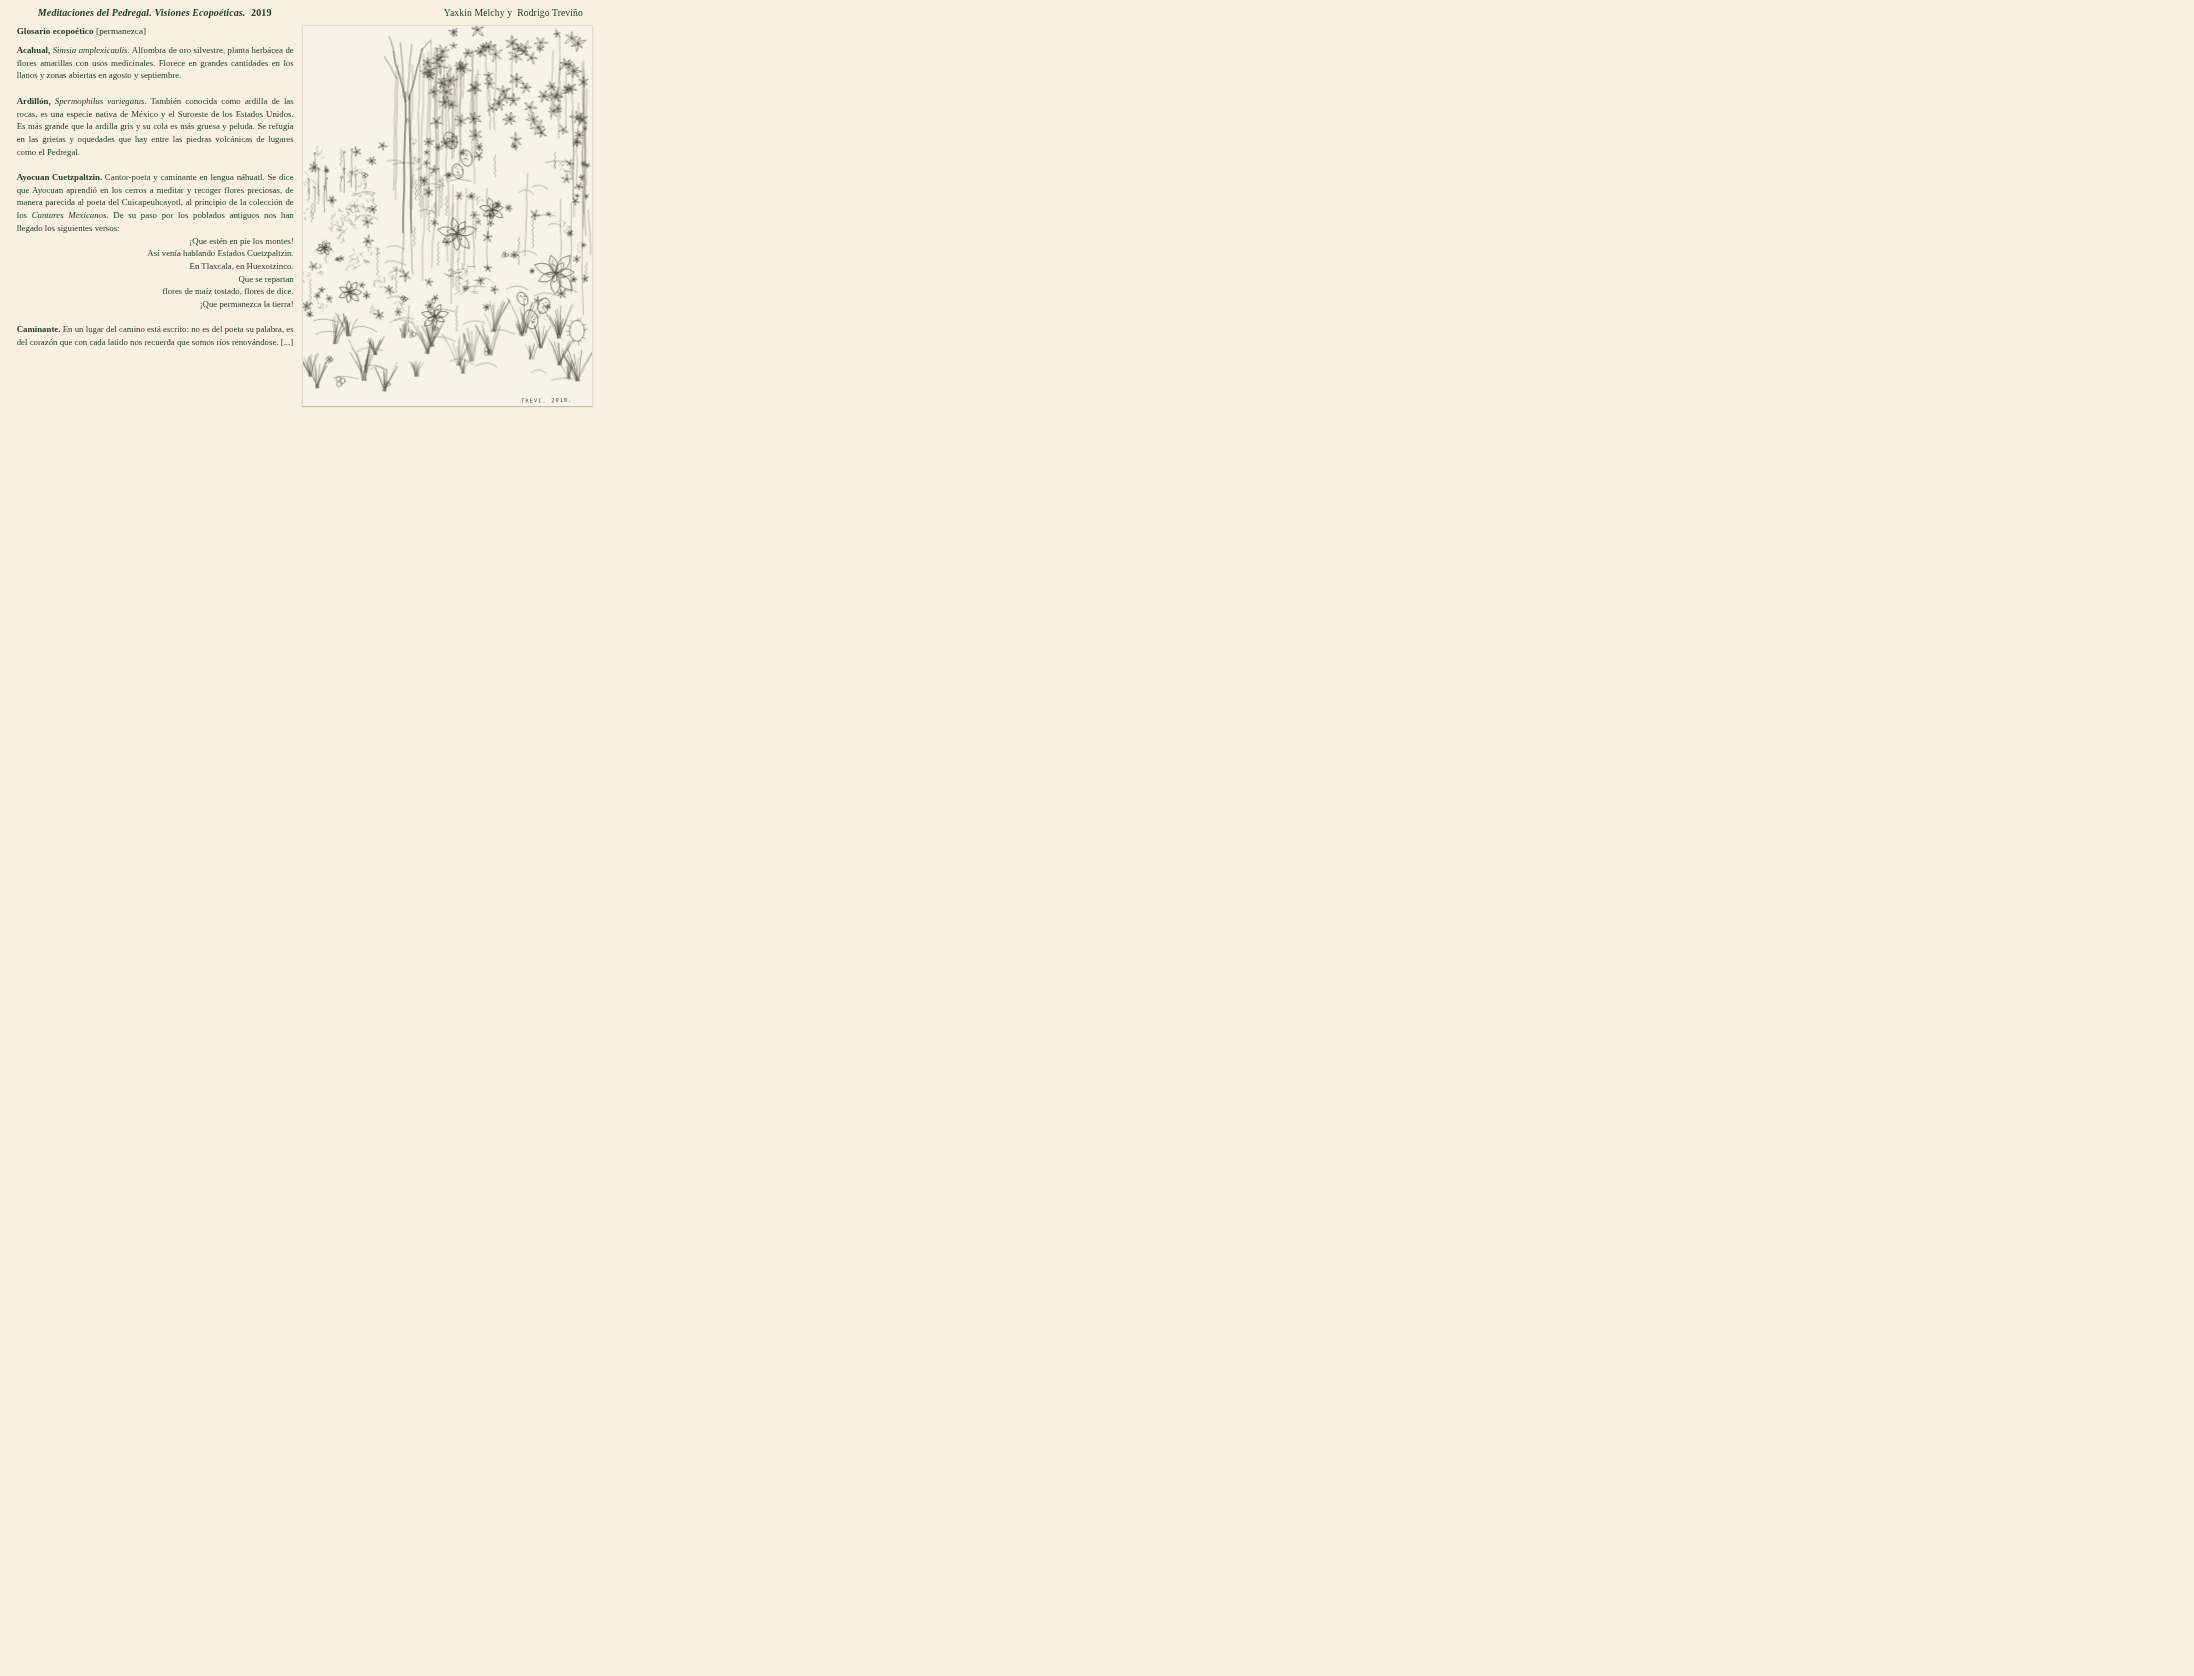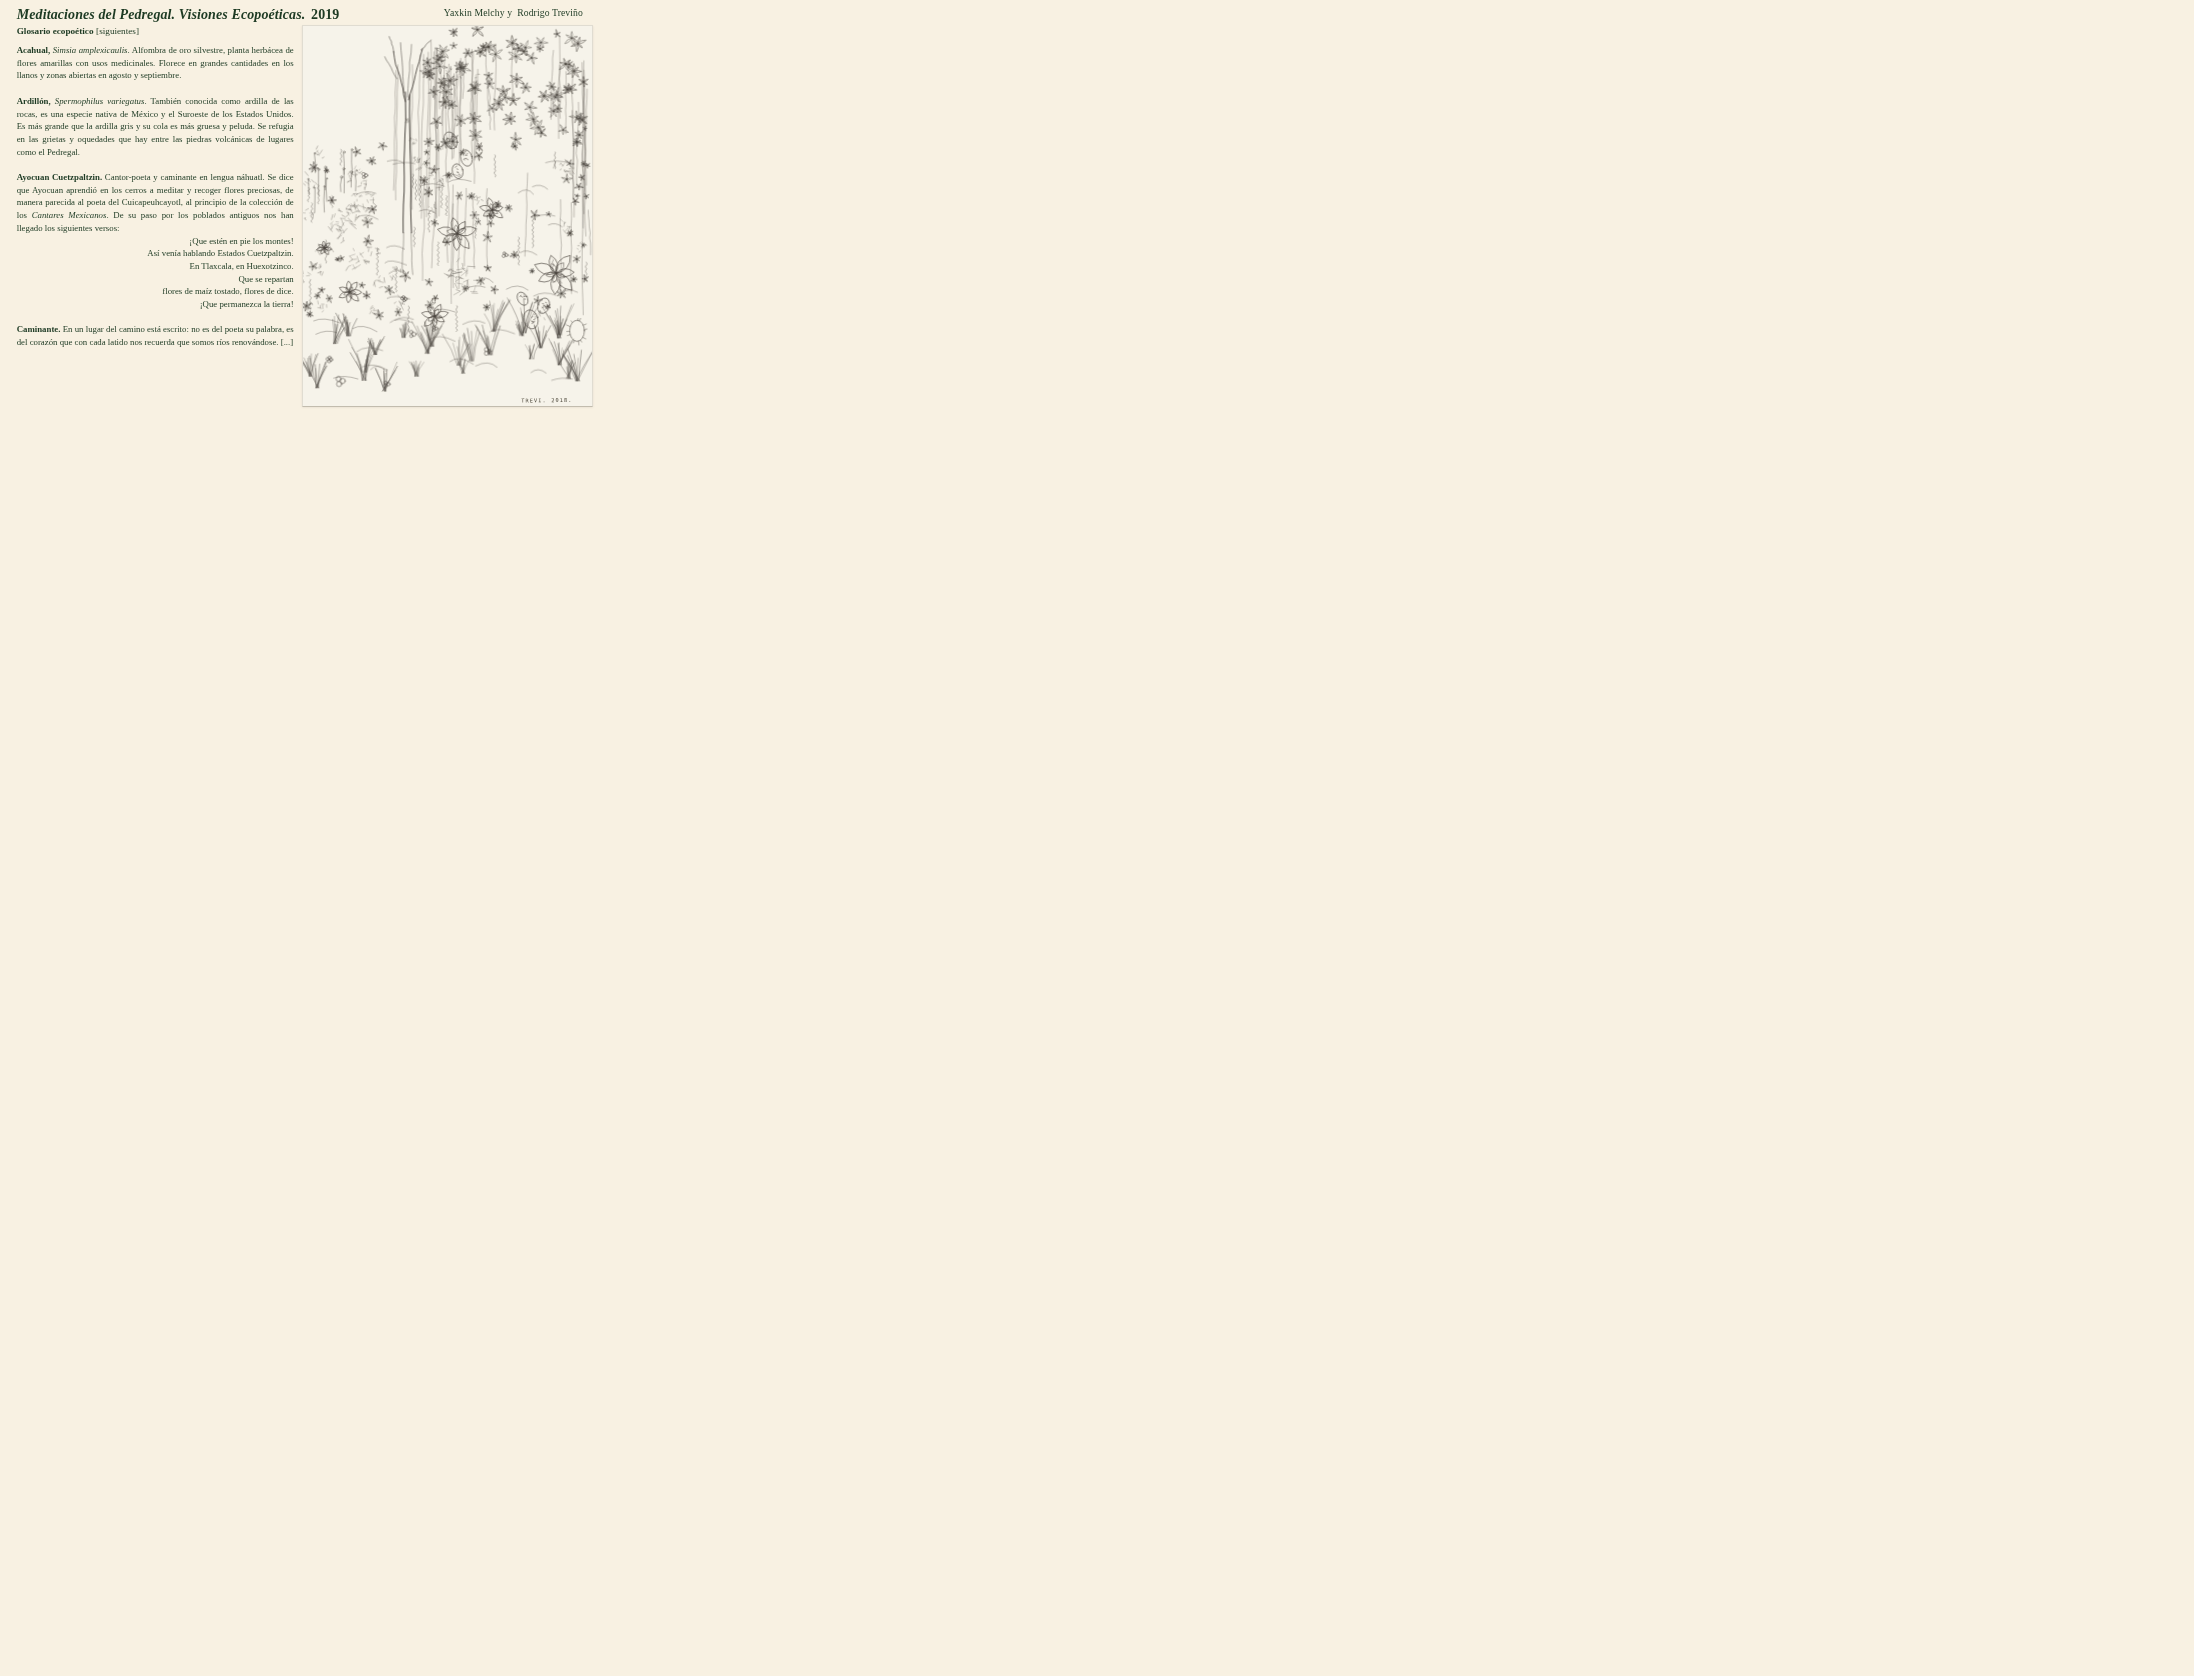--- a/index.html
+++ b/index.html
@@ -3,21 +3,21 @@
 <meta charset="utf-8">
 <style>
   html,body{margin:0;padding:0;background:#f8f1e2;}
   .page{
     position:relative;width:604px;height:419px;overflow:hidden;
     background:#f8f1e2;color:#1d3a23;
     font-family:"Liberation Serif","DejaVu Serif",serif;
   }
   .page-title{
     position:absolute;left:16.7px;top:7px;width:276px;text-align:center;
-    font-size:14px;font-weight:bold;letter-spacing:0.1px;white-space:nowrap;
+    font-size:10px;font-weight:bold;letter-spacing:0.1px;white-space:nowrap;
   }
   .page-title .t-italic{font-style:italic;}
   .page-title .t-year{margin-left:5.7px;}
   .authors{
     position:absolute;top:7px;right:21px;font-size:9.7px;
     white-space:pre-wrap;letter-spacing:0.1px;
   }
   .glossary-heading{position:absolute;left:16.7px;top:26px;font-size:9.2px;font-weight:bold;}
   .glossary-heading .note{font-weight:normal;margin-left:2.6px;}
   .text-column{
@@ -43,21 +43,21 @@
 
 <div class="page">
 
   <div class="page-title">
     <span class="t-italic">Meditaciones del Pedregal. Visiones Ecopoéticas.</span><span class="t-year">2019</span>
   </div>
 
   <div class="authors">Yaxkin Melchy y  Rodrigo Treviño</div>
 
   <div class="glossary-heading">
-    <span>Glosario ecopoético</span><span class="note">[siguientes]</span>
+    <span>Glosario ecopoético</span><span class="note">[permanezca]</span>
   </div>
 
   <div class="text-column">
       <p class="entry"><span class="seg-bold">Acahual, </span><span class="seg-italic">Simsia amplexicaulis</span><span class="seg-normal">. Alfombra de oro silvestre, planta herbácea de flores amarillas con usos medicinales. Florece en grandes cantidades en los llanos y zonas abiertas en agosto y septiembre.</span></p>
       <p class="entry"><span class="seg-bold">Ardillón, </span><span class="seg-italic">Spermophilus variegatus</span><span class="seg-normal">. También conocida como ardilla de las rocas, es una especie nativa de México y el Suroeste de los Estados Unidos. Es más grande que la ardilla gris y su cola es más gruesa y peluda. Se refugia en las grietas y oquedades que hay entre las piedras volcánicas de lugares como el Pedregal.</span></p>
       <p class="entry"><span class="seg-bold">Ayocuan Cuetzpaltzin. </span><span class="seg-normal">Cantor-poeta y caminante en lengua náhuatl. Se dice que Ayocuan aprendió en los cerros a meditar y recoger flores preciosas, de manera parecida al poeta del Cuicapeuhcayotl, al principio de la colección de los </span><span class="seg-italic">Cantares Mexicanos</span><span class="seg-normal">. De su paso por los poblados antiguos nos han llegado los siguientes versos:</span></p>
       <div class="verse">¡Que estén en pie los montes!</div>
       <div class="verse">Así venía hablando Estados Cuetzpaltzin.</div>
       <div class="verse">En Tlaxcala, en Huexotzinco.</div>
       <div class="verse">Que se repartan</div>

